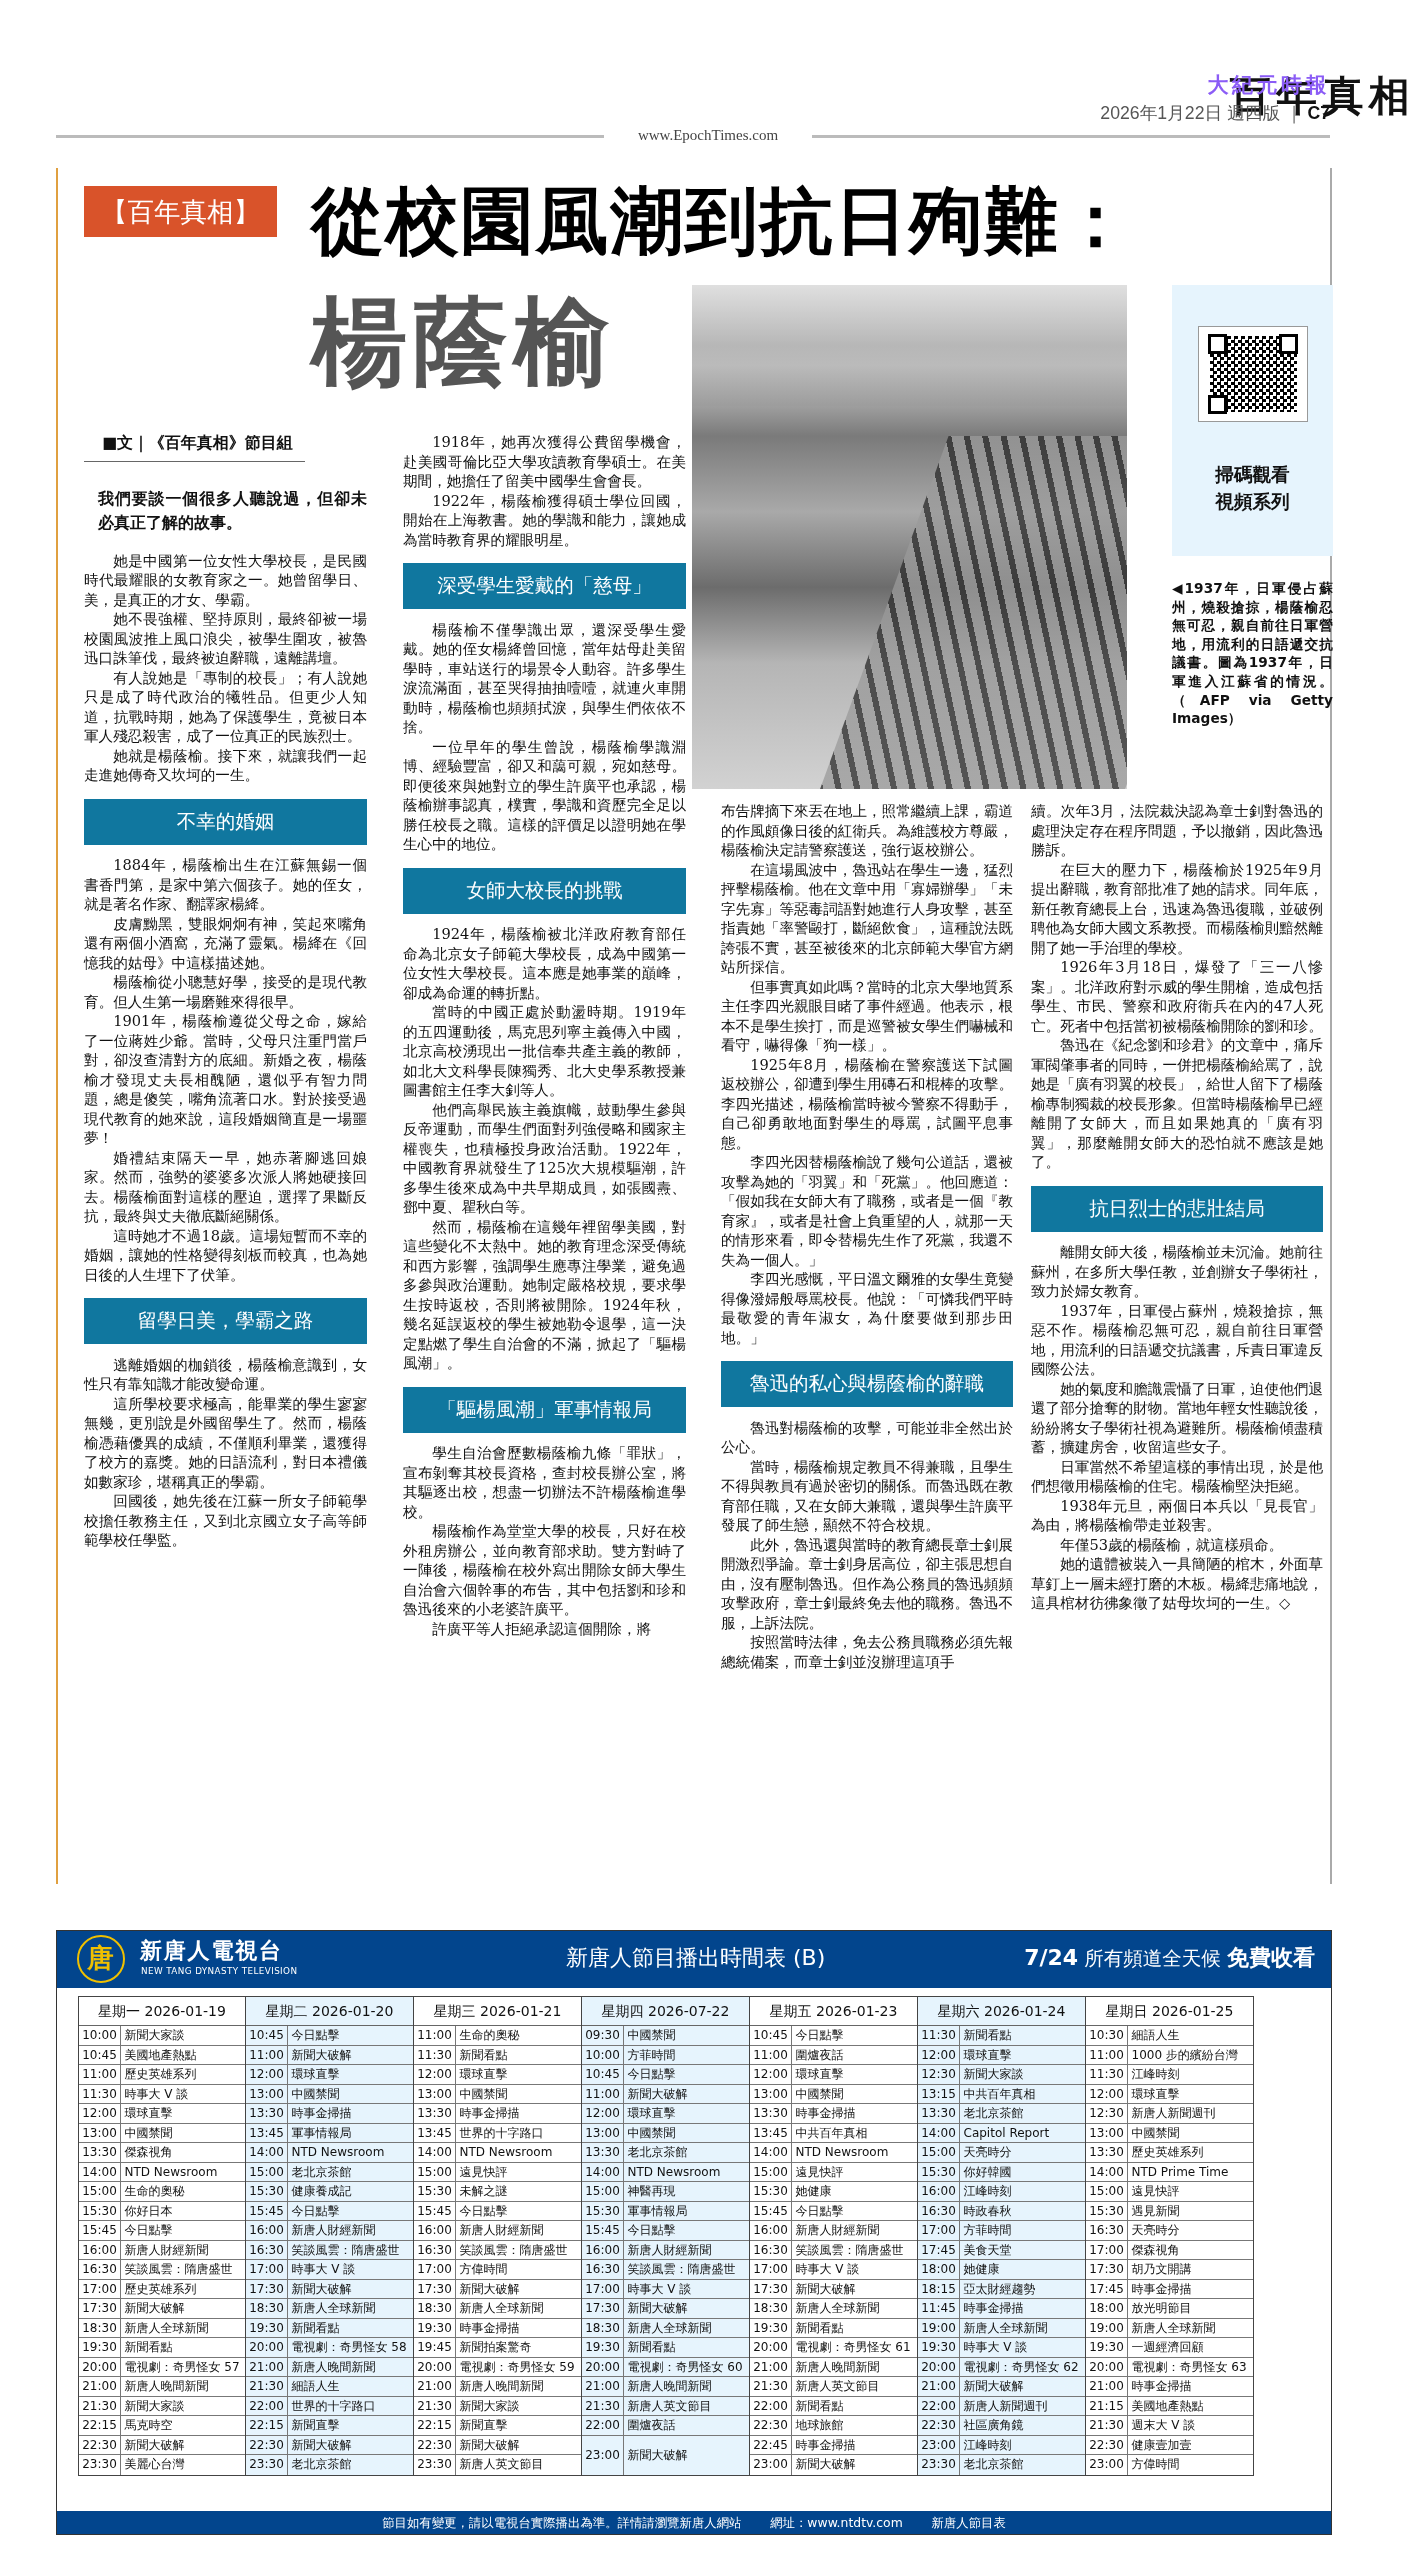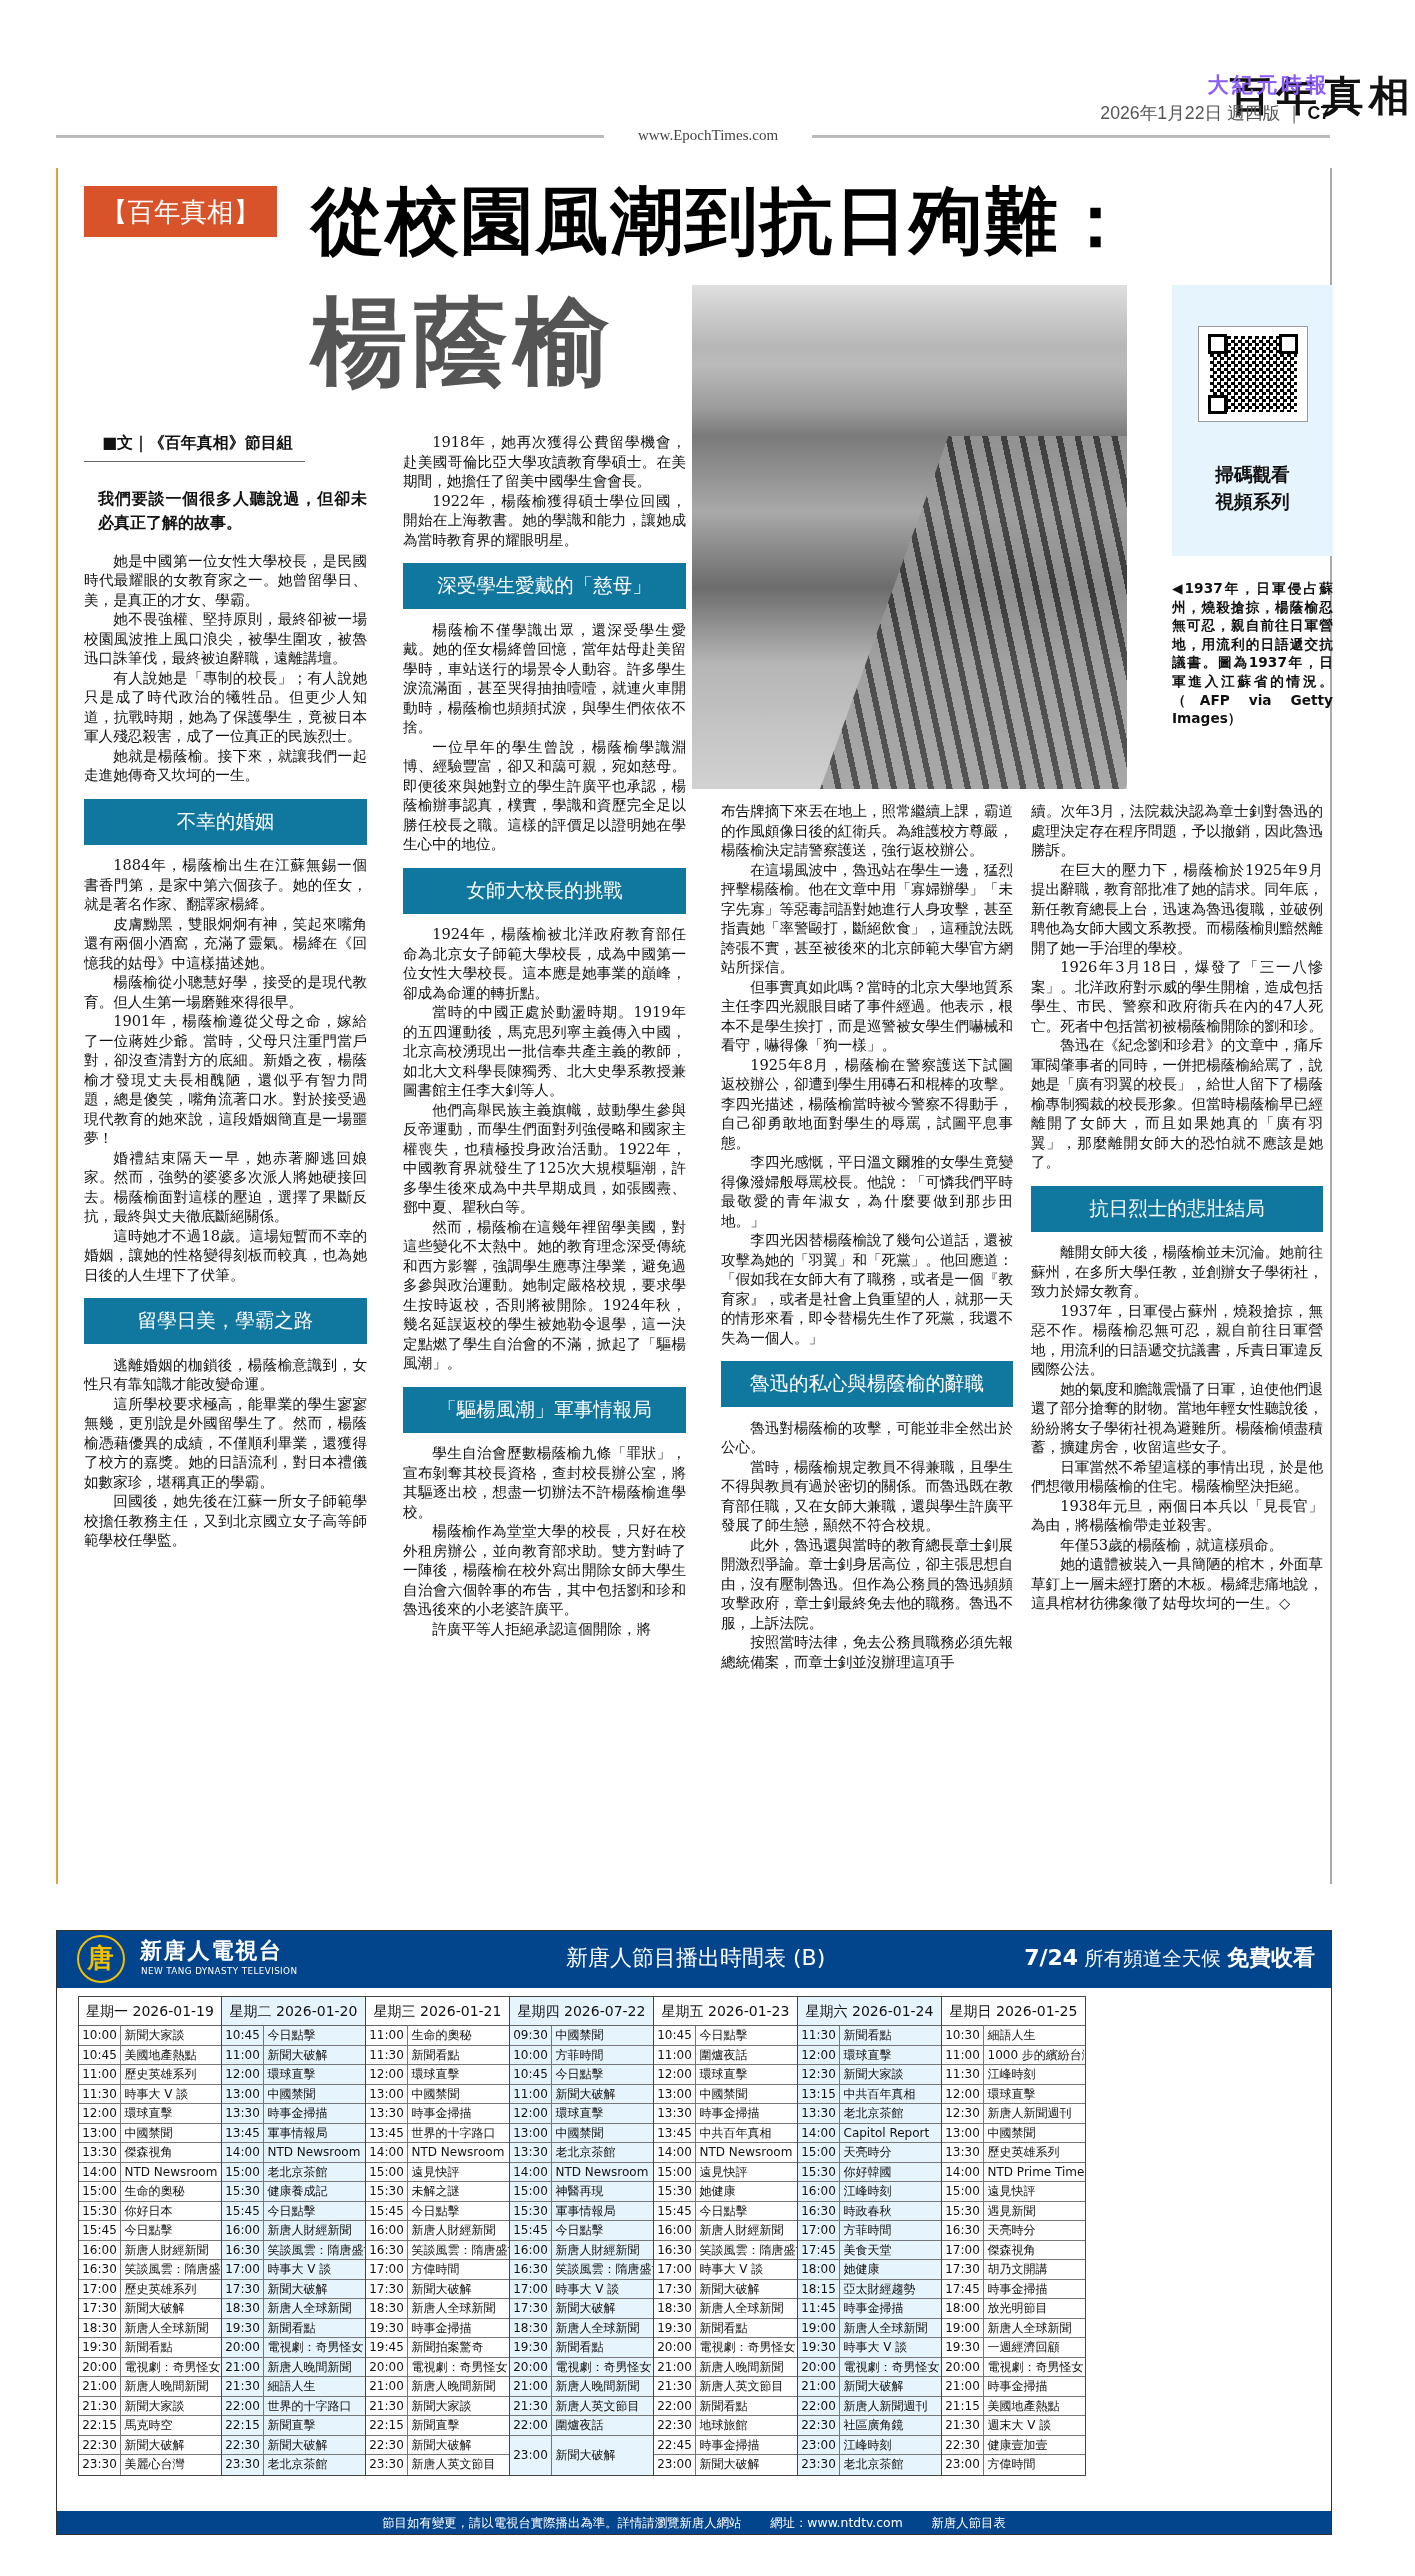--- a/index.html
+++ b/index.html
@@ -69,21 +69,21 @@
   .sched-header { position: absolute; left: 0; top: 0; width: 100%; height: 57px; background: #02458d; }
   .ntd-logo { position: absolute; left: 19.5px; top: 4.4px; width: 48px; height: 48px; border-radius: 50%; border: 2.7px solid #f0c000;
     color: #f0c000; font-family: "DejaVu Sans", sans-serif; font-size: 26.5px; text-align: center; line-height: 42px; font-weight: bold; }
   .ntd-name { position: absolute; left: 83px; top: 5.3px; color: #fff; font-family: "DejaVu Sans", sans-serif; font-size: 22px; font-weight: bold; letter-spacing: 1.8px; }
   .ntd-en { position: absolute; left: 84px; top: 35px; color: #fff; font-family: "DejaVu Sans", sans-serif; font-size: 8.8px; letter-spacing: 0.4px; }
   .sched-title { position: absolute; left: 509px; top: 12.4px; color: #fff; font-family: "DejaVu Sans", sans-serif; font-size: 22px; }
   .sched-promo { position: absolute; right: 16px; top: 12.4px; color: #fff; font-family: "DejaVu Sans", sans-serif; font-size: 19.5px; }
   .sched-promo b { font-size: 22px; }
   .sched-promo .num { font-weight: bold; font-size: 22px; }
   .grid { position: absolute; left: 21px; top: 65px; display: flex; }
-  .day { width: 144px; border: 0.9px solid #444; border-left: none; }
+  .day { width: 168px; border: 0.9px solid #444; border-left: none; }
   .day:first-child { border-left: 0.9px solid #444; }
   .day.alt { background: #e6f4fd; }
   .day-head { height: 29px; line-height: 29px; text-align: center; font-family: "DejaVu Sans", sans-serif; font-size: 14px;
     border-bottom: 1.8px solid #666; white-space: nowrap; }
   .row { display: flex; height: 19.5px; line-height: 18.6px; border-bottom: 0.9px solid #777; font-family: "DejaVu Sans", sans-serif; font-size: 12px; }
   .row:last-child { border-bottom: none; }
   .row.tall { height: 39px; line-height: 38px; }
   .row .t { width: 42px; border-right: 0.9px solid #777; text-align: center; flex: none; }
   .row .p { padding-left: 3.5px; white-space: nowrap; overflow: hidden; }
   .sched-footer { position: absolute; left: 0; bottom: 0; width: 100%; height: 23px; background: #02458d; color: #fff;
@@ -167,22 +167,22 @@
   <p>學生自治會歷數楊蔭榆九條「罪狀」，宣布剝奪其校長資格，查封校長辦公室，將其驅逐出校，想盡一切辦法不許楊蔭榆進學校。</p>
   <p>楊蔭榆作為堂堂大學的校長，只好在校外租房辦公，並向教育部求助。雙方對峙了一陣後，楊蔭榆在校外寫出開除女師大學生自治會六個幹事的布告，其中包括劉和珍和魯迅後來的小老婆許廣平。</p>
   <p>許廣平等人拒絕承認這個開除，將</p>
 </div>
 
 <div class="col" style="left:721px; top:801px; width:292px;">
   <p class="noind">布告牌摘下來丟在地上，照常繼續上課，霸道的作風頗像日後的紅衛兵。為維護校方尊嚴，楊蔭榆決定請警察護送，強行返校辦公。</p>
   <p>在這場風波中，魯迅站在學生一邊，猛烈抨擊楊蔭榆。他在文章中用「寡婦辦學」「未字先寡」等惡毒詞語對她進行人身攻擊，甚至指責她「率警毆打，斷絕飲食」，這種說法既誇張不實，甚至被後來的北京師範大學官方網站所採信。</p>
   <p>但事實真如此嗎？當時的北京大學地質系主任李四光親眼目睹了事件經過。他表示，根本不是學生挨打，而是巡警被女學生們嚇械和看守，嚇得像「狗一樣」。</p>
   <p>1925年8月，楊蔭榆在警察護送下試圖返校辦公，卻遭到學生用磚石和棍棒的攻擊。李四光描述，楊蔭榆當時被今警察不得動手，自己卻勇敢地面對學生的辱罵，試圖平息事態。</p>
+  <p>李四光因替楊蔭榆說了幾句公道話，還被攻擊為她的「羽翼」和「死黨」。他回應道：「假如我在女師大有了職務，或者是一個『教育家』，或者是社會上負重望的人，就那一天的情形來看，即令替楊先生作了死黨，我還不失為一個人。」</p>
   <p>李四光感慨，平日溫文爾雅的女學生竟變得像潑婦般辱罵校長。他說：「可憐我們平時最敬愛的青年淑女，為什麼要做到那步田地。」</p>
-  <p>李四光因替楊蔭榆說了幾句公道話，還被攻擊為她的「羽翼」和「死黨」。他回應道：「假如我在女師大有了職務，或者是一個『教育家』，或者是社會上負重望的人，就那一天的情形來看，即令替楊先生作了死黨，我還不失為一個人。」</p>
   <div class="subhead">魯迅的私心與楊蔭榆的辭職</div>
   <p>魯迅對楊蔭榆的攻擊，可能並非全然出於公心。</p>
   <p>當時，楊蔭榆規定教員不得兼職，且學生不得與教員有過於密切的關係。而魯迅既在教育部任職，又在女師大兼職，還與學生許廣平發展了師生戀，顯然不符合校規。</p>
   <p>此外，魯迅還與當時的教育總長章士釗展開激烈爭論。章士釗身居高位，卻主張思想自由，沒有壓制魯迅。但作為公務員的魯迅頻頻攻擊政府，章士釗最終免去他的職務。魯迅不服，上訴法院。</p>
   <p>按照當時法律，免去公務員職務必須先報總統備案，而章士釗並沒辦理這項手</p>
 </div>
 
 <div class="col" style="left:1031px; top:801px; width:292px;">
   <p class="noind">續。次年3月，法院裁決認為章士釗對魯迅的處理決定存在程序問題，予以撤銷，因此魯迅勝訴。</p>
   <p>在巨大的壓力下，楊蔭榆於1925年9月提出辭職，教育部批准了她的請求。同年底，新任教育總長上台，迅速為魯迅復職，並破例聘他為女師大國文系教授。而楊蔭榆則黯然離開了她一手治理的學校。</p>

